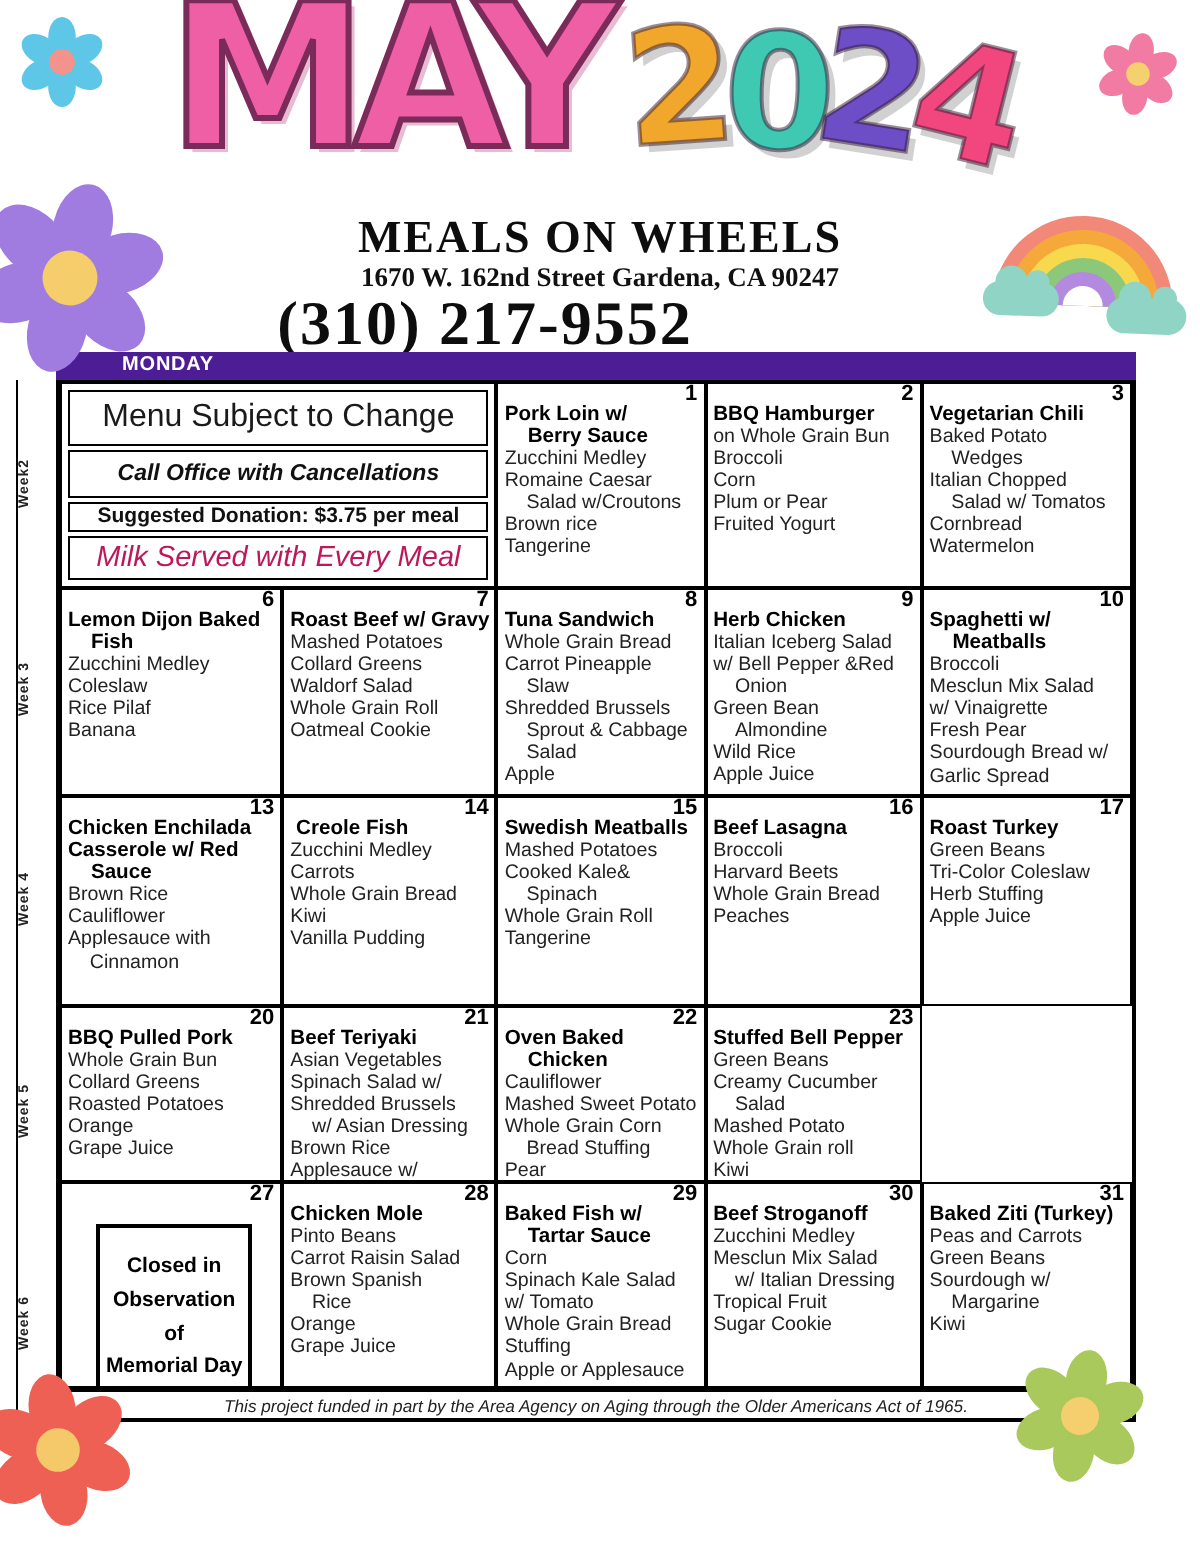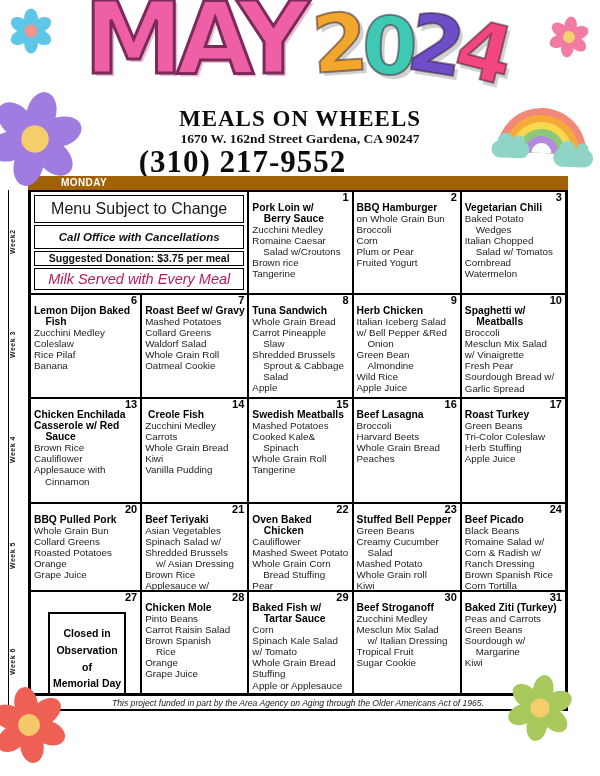--- a/index.html
+++ b/index.html
@@ -52,21 +52,21 @@
   }
   .week-label {
     display:flex; align-items:center; justify-content:center;
     writing-mode:vertical-rl; transform:rotate(180deg);
     font-size:7px; font-weight:700; color:#222; letter-spacing:.5px;
   }
 
   .calendar { position:absolute; left:28px; top:176px; width:540px; }
   .day-header-row {
     display:grid; grid-template-columns:112fr 108fr 105fr 109fr 106fr;
-    height:14px; background:#a16207;
+    height:14px; background:#4c1d95;
   }
   .day-header {
     color:#fff; font-weight:700; font-size:10px; letter-spacing:.4px;
     text-align:center; line-height:14px;
   }
   .day-header + .day-header { border-left:2px solid #fef9c3;margin-top:44px; }
 
   .grid-body { border:2px solid #000; border-top:1px solid #000; }
   .week-row { display:grid; grid-template-columns:112fr 108fr 105fr 109fr 106fr; }
   .cell {
@@ -352,31 +352,20 @@
           <div class="cell">
             <div class="daynum">23</div>
             <div class="cell-title">Stuffed Bell Pepper</div>
             <div class="menu-item">Green Beans</div>
             <div class="menu-item">Creamy Cucumber</div>
             <div class="menu-item">    Salad</div>
             <div class="menu-item">Mashed Potato</div>
             <div class="menu-item">Whole Grain roll</div>
             <div class="menu-item">Kiwi</div>
           </div>
-          <div class="cell">
-            <div class="daynum">24</div>
-            <div class="cell-title">Beef Picado</div>
-            <div class="menu-item">Black Beans</div>
-            <div class="menu-item">Romaine Salad w/</div>
-            <div class="menu-item">Corn &amp; Radish w/</div>
-            <div class="menu-item">Ranch Dressing</div>
-            <div class="menu-item">Brown Spanish Rice</div>
-            <div class="menu-item">Corn Tortilla</div>
-            <div class="menu-item">Orange Juice</div>
-          </div>
         </div>
         <div class="week-row" style="height: 103px;">
           <div class="cell">
             <div class="daynum">27</div>
             <div class="closed-box">Closed in
 Observation of
 Memorial Day</div>
           </div>
           <div class="cell">
             <div class="daynum">28</div>

